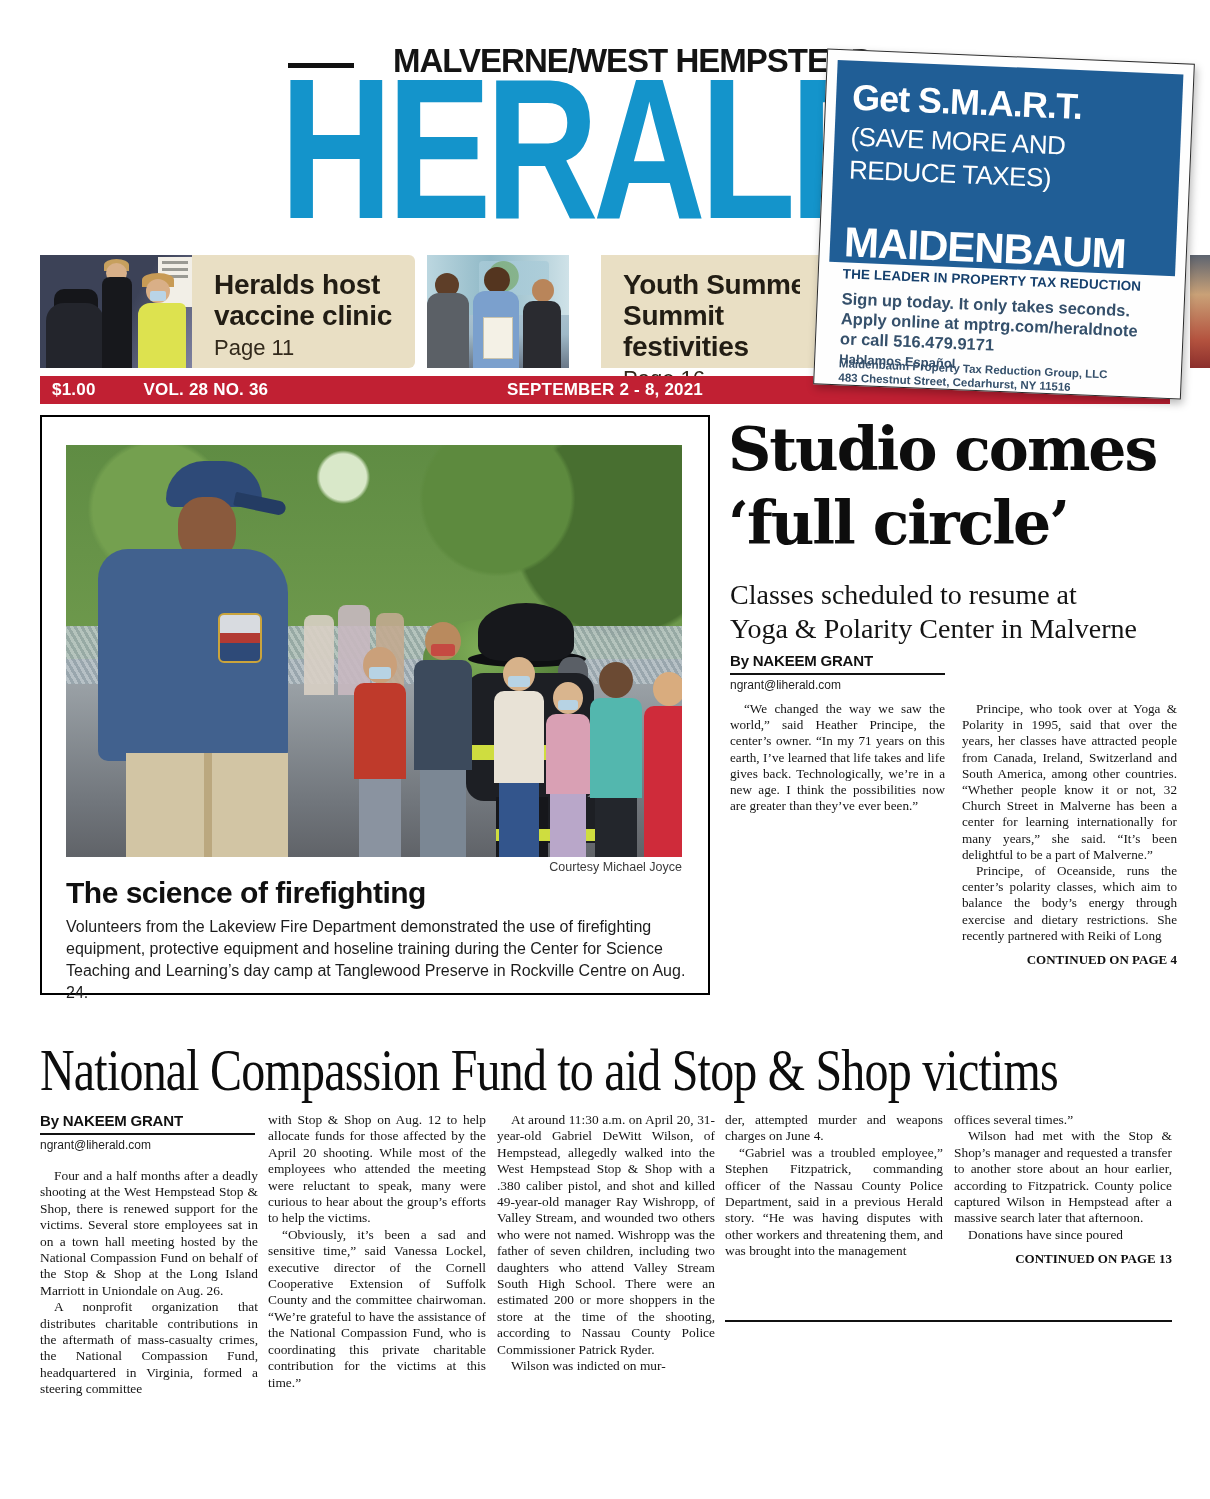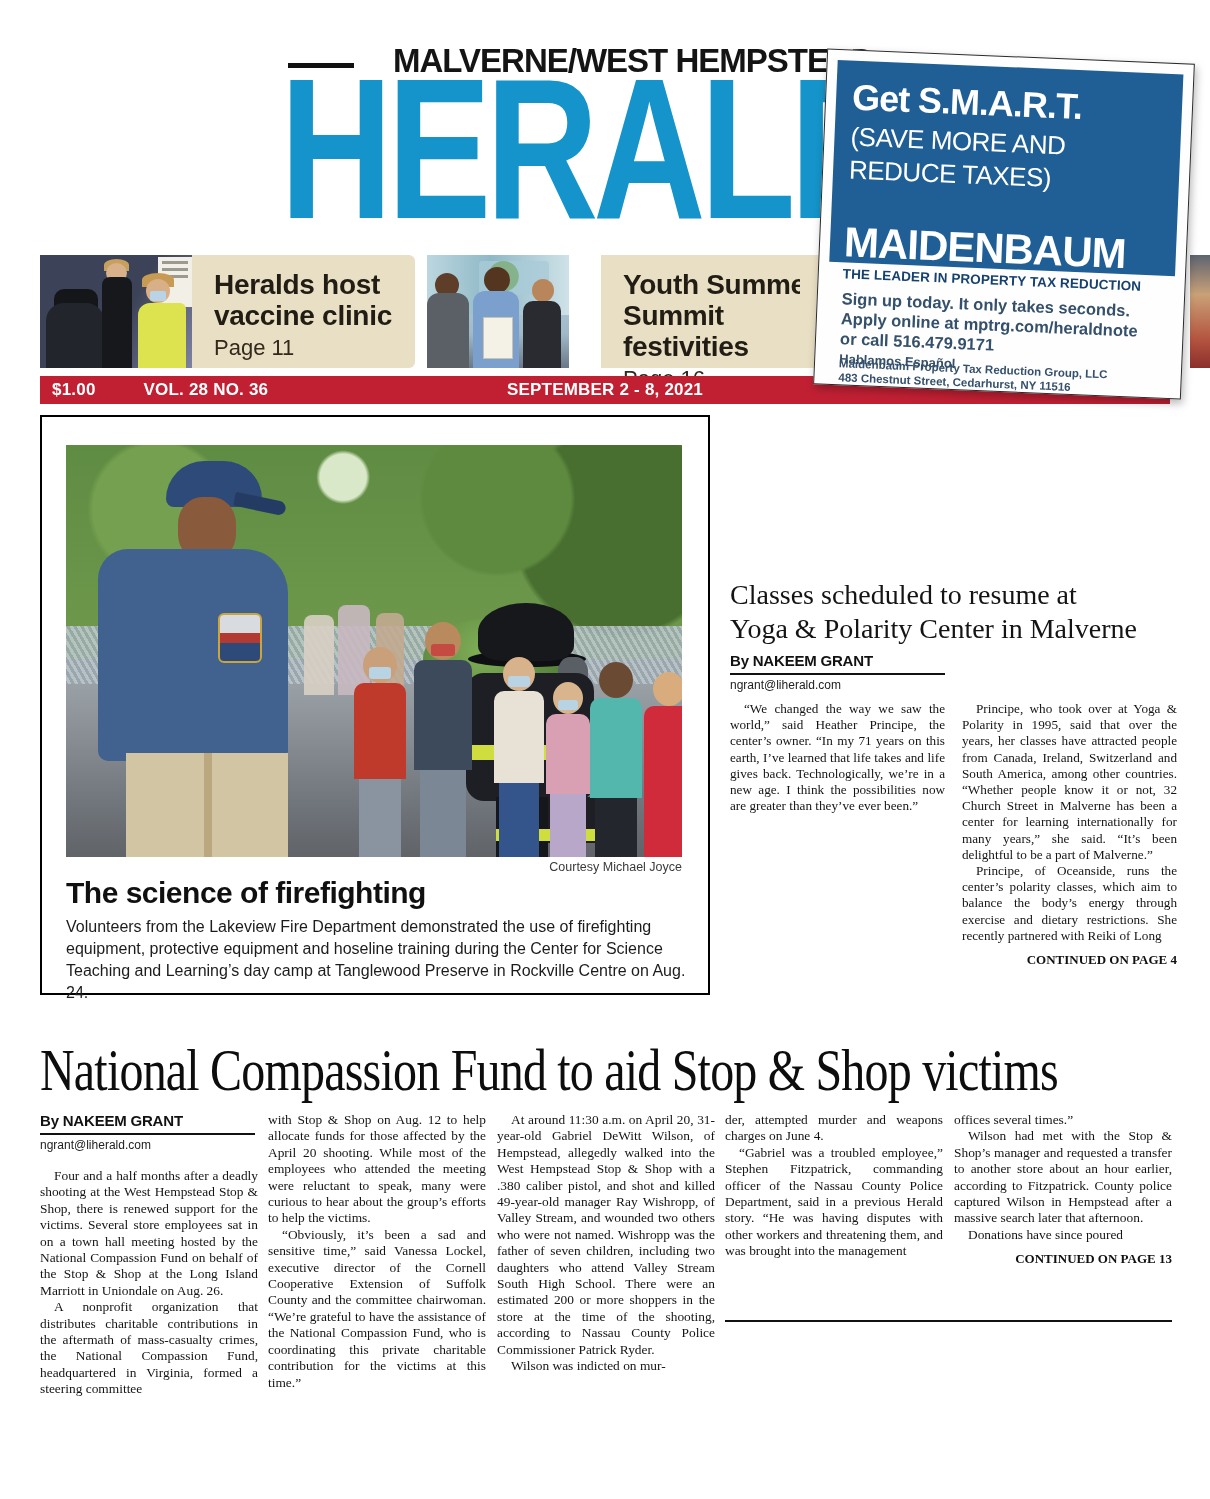--- a/index.html
+++ b/index.html
@@ -262,20 +262,22 @@
     <div class="kid" style="left:578px;width:50px;height:185px;">
       <div class="head" style="width:32px;height:34px;background:#d9ac7e;"></div>
       <div class="shirt" style="top:34px;height:151px;background:#cf2b3a;"></div>
     </div>
   </div>
   <div class="abs cap-head">The science of firefighting</div>
   <div class="abs credit">Courtesy Michael Joyce</div>
   <div class="abs cap-text">Volunteers from the Lakeview Fire Department demonstrated the use of firefighting equipment, protective equipment and hoseline training during the Center for Science Teaching and Learning’s day camp at Tanglewood Preserve in Rockville Centre on Aug. 24.</div>
 
   <div class="abs s1-headline">
+    <div>Studio comes</div>
+    <div>‘full circle’</div>
   </div>
   <div class="abs s1-subhead">
     <div>Classes scheduled to resume at</div>
     <div>Yoga &amp; Polarity Center in Malverne</div>
   </div>
   <div class="abs s1-by">
     <div class="byline">By NAKEEM GRANT</div>
     <div class="byrule"></div>
     <div class="bymail">ngrant@liherald.com</div>
   </div>

